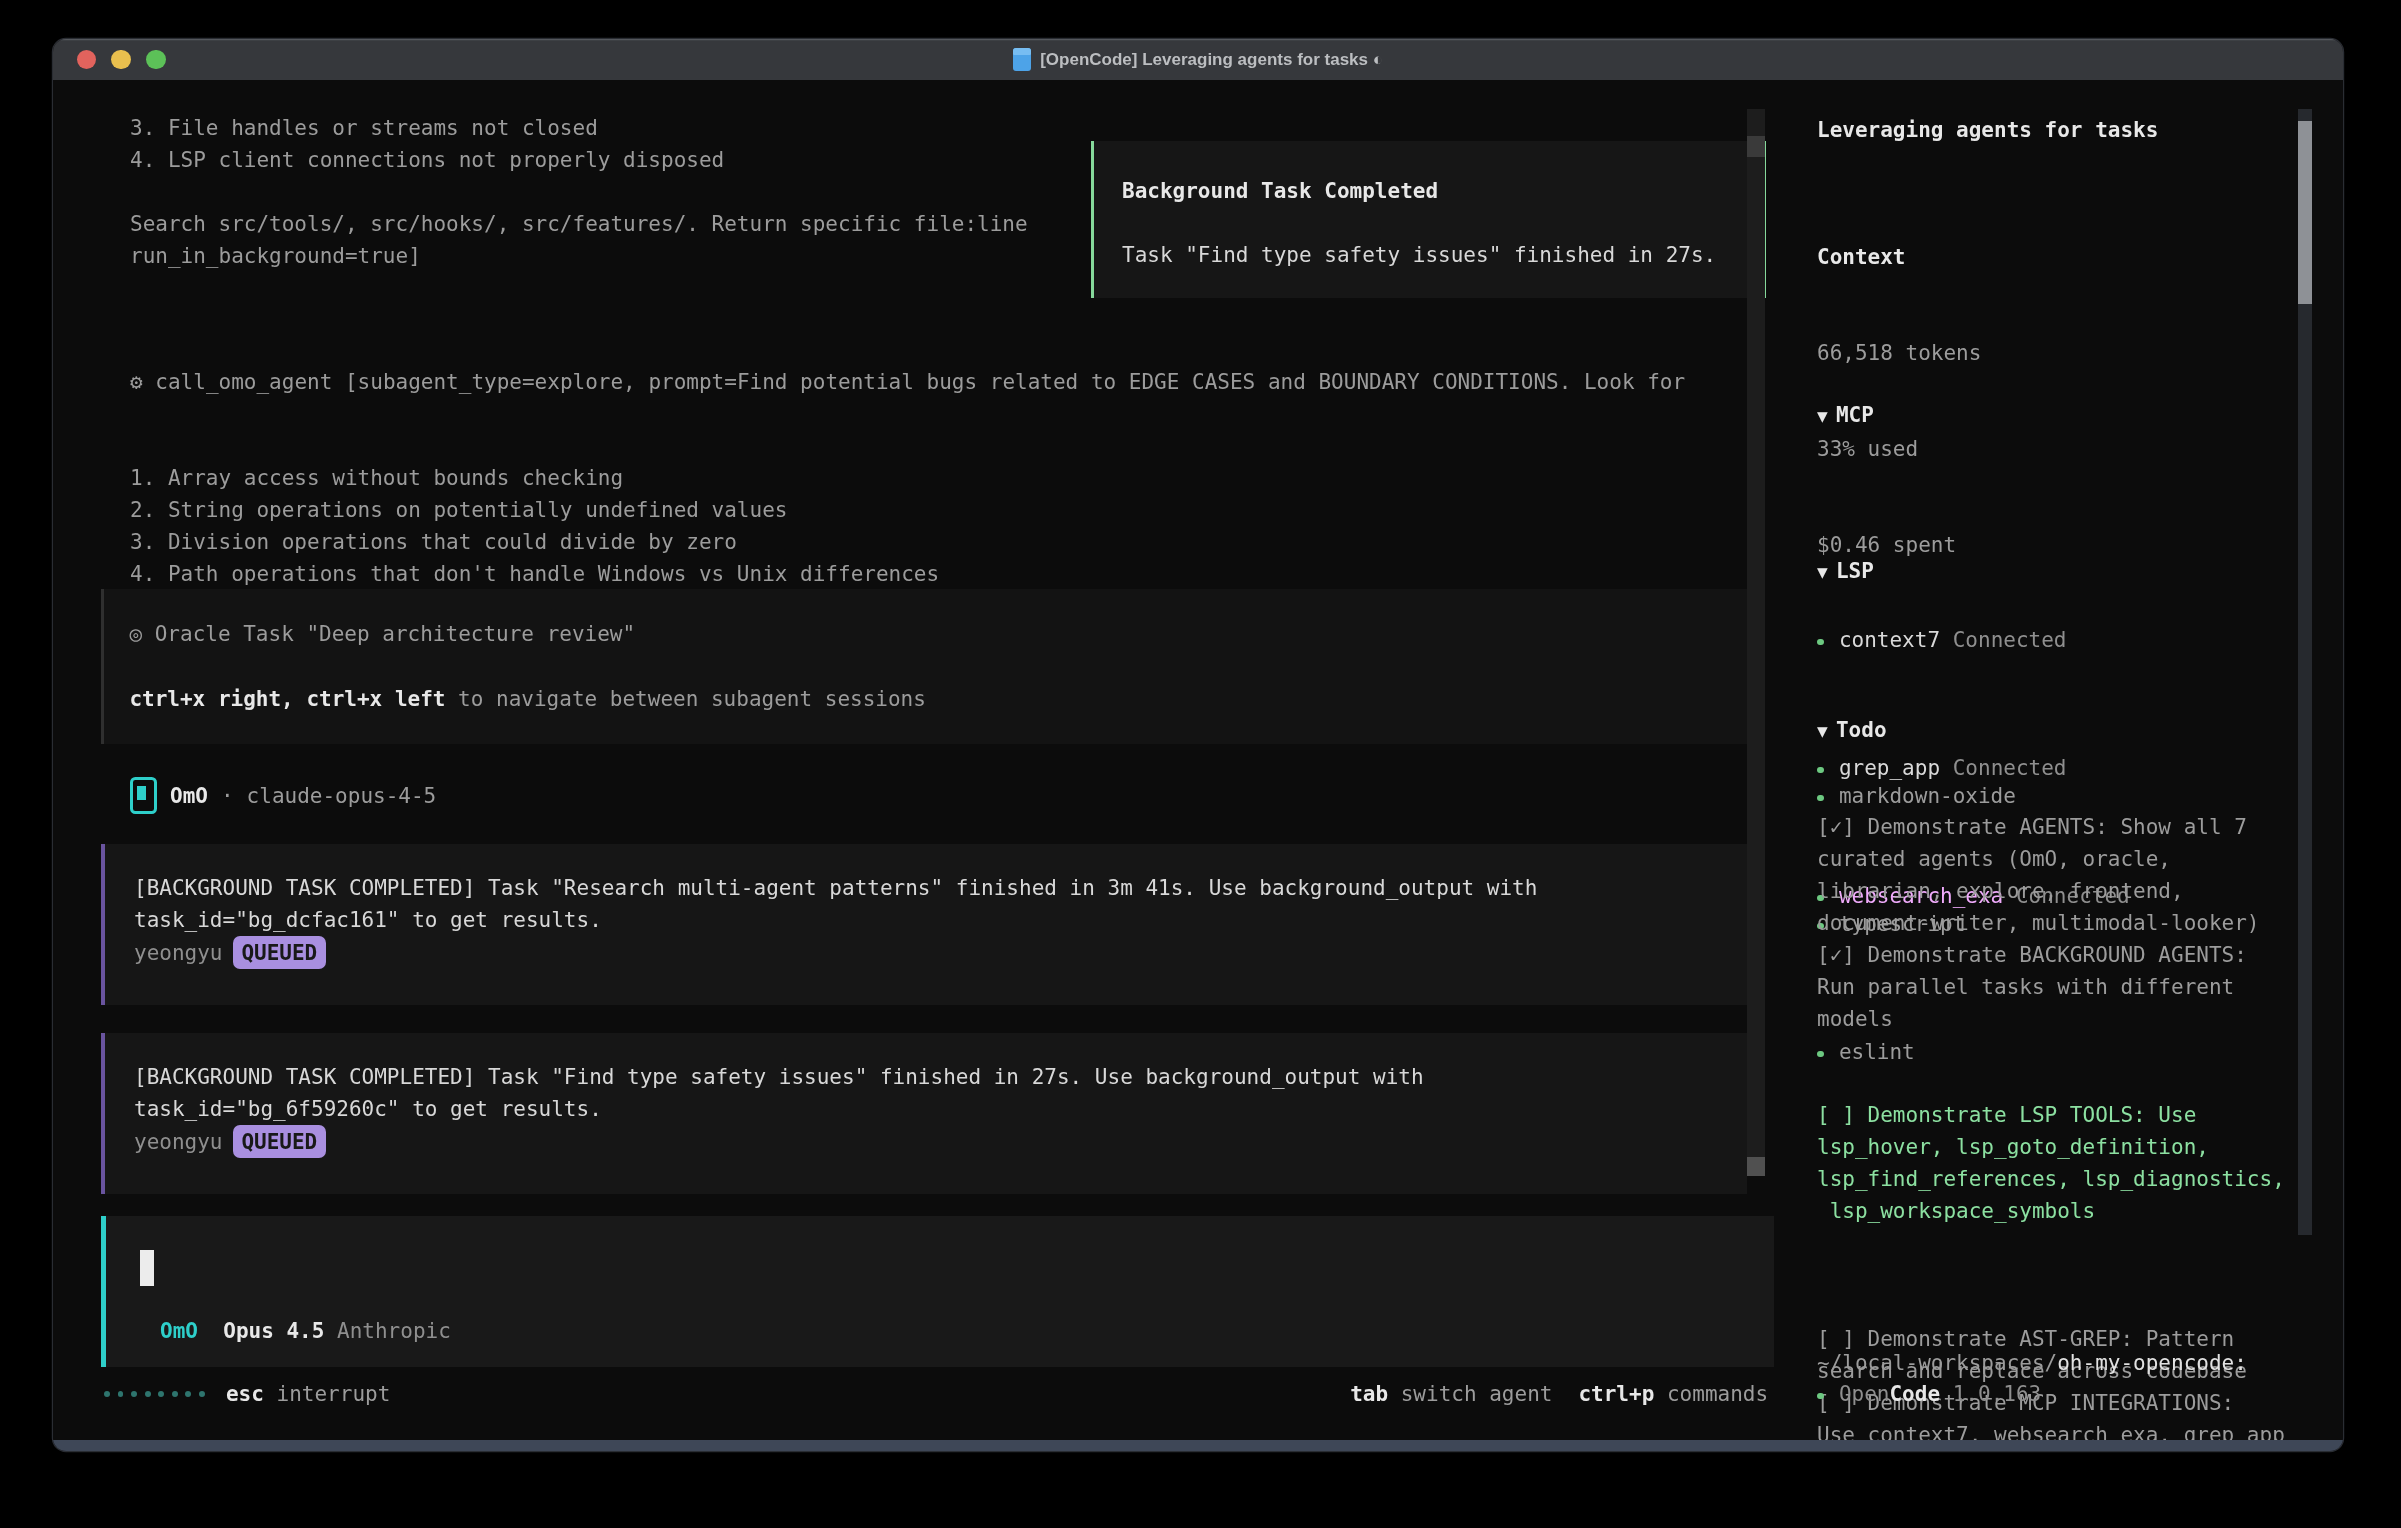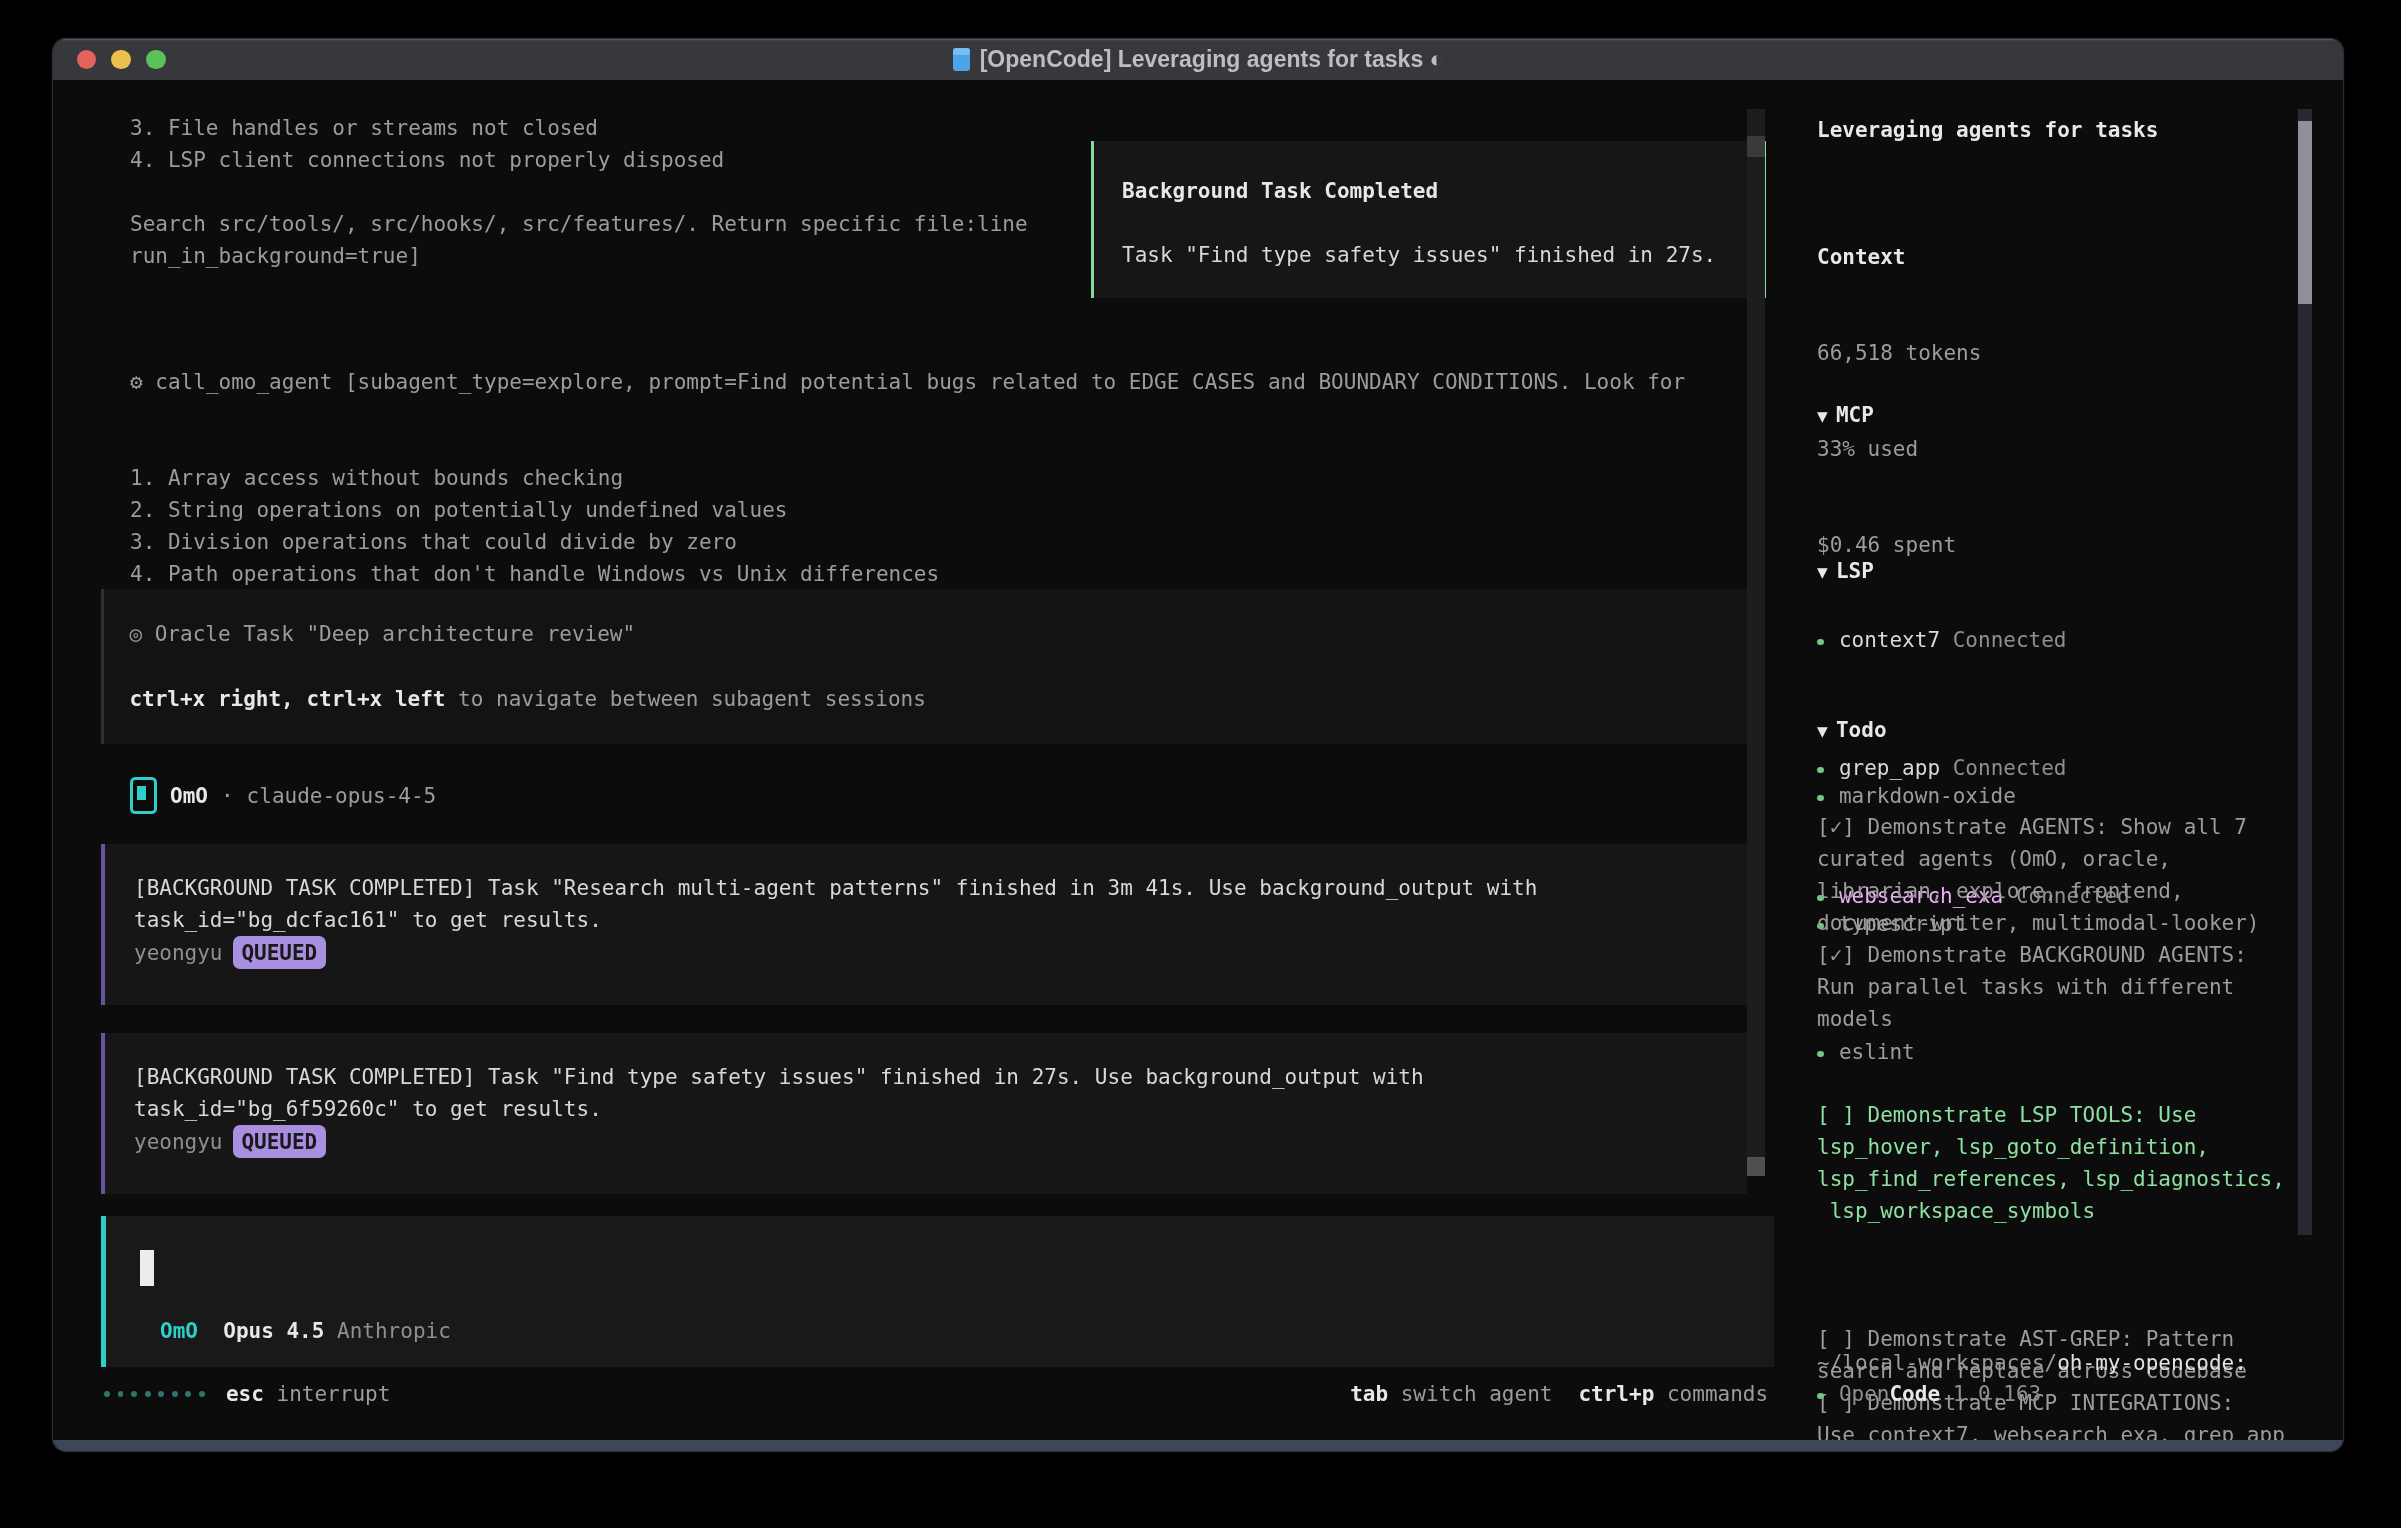--- a/index.html
+++ b/index.html
@@ -7,21 +7,21 @@
          font-family:"DejaVu Sans Mono","Liberation Mono",monospace;}
   .window{position:absolute;left:53px;top:39px;width:2290px;height:1412px;background:#0c0c0c;
           border-radius:13px;overflow:hidden;box-shadow:0 0 0 1.2px #2a2d33;}
   .titlebar{position:absolute;left:0;top:0;right:0;height:41px;background:#36383c;
             box-shadow:inset 0 1.2px 0 #54575c;display:flex;align-items:center;justify-content:center;}
   .lights{position:absolute;left:23.6px;top:0;height:41px;display:flex;align-items:center;gap:15.4px;}
   .light{width:19.5px;height:19.5px;border-radius:50%;}
   .title-wrap{display:flex;align-items:center;gap:9.5px;}
   .doc-icon{width:17.7px;height:22.5px;background:#4da3e8;border-radius:3px;position:relative;}
   .doc-icon::after{content:"";position:absolute;left:0;top:0;width:17.7px;height:7px;background:#77bdf2;border-radius:3px 3px 1.2px 1.2px;}
-  .titletext{font-family:"Liberation Sans","DejaVu Sans",sans-serif;font-weight:700;font-size:23px;color:#bcbec1;}
+  .titletext{font-family:"Liberation Sans","DejaVu Sans",sans-serif;font-weight:700;font-size:17px;color:#bcbec1;}
   .content{position:absolute;left:0;top:41px;right:0;bottom:10.6px;}
   .bottom-strip{position:absolute;left:0;right:0;bottom:0;height:10.6px;background:#3e4757;}
   .main{position:absolute;left:0;top:0;width:1721px;height:100%;}
   .side{position:absolute;left:1721px;top:0;right:0;height:100%;}
   .mono{font-size:21px;line-height:32px;color:#9c9c9c;white-space:pre;}
   .bright{color:#e8e8e8;font-weight:700;}
   .dim{color:#8f8f8f;}
   .abs{position:absolute;}
   .blockbg{position:absolute;background:#161616;}
   .badge{display:inline-block;background:#a98fe0;color:#191919;font-weight:700;border-radius:7px;

